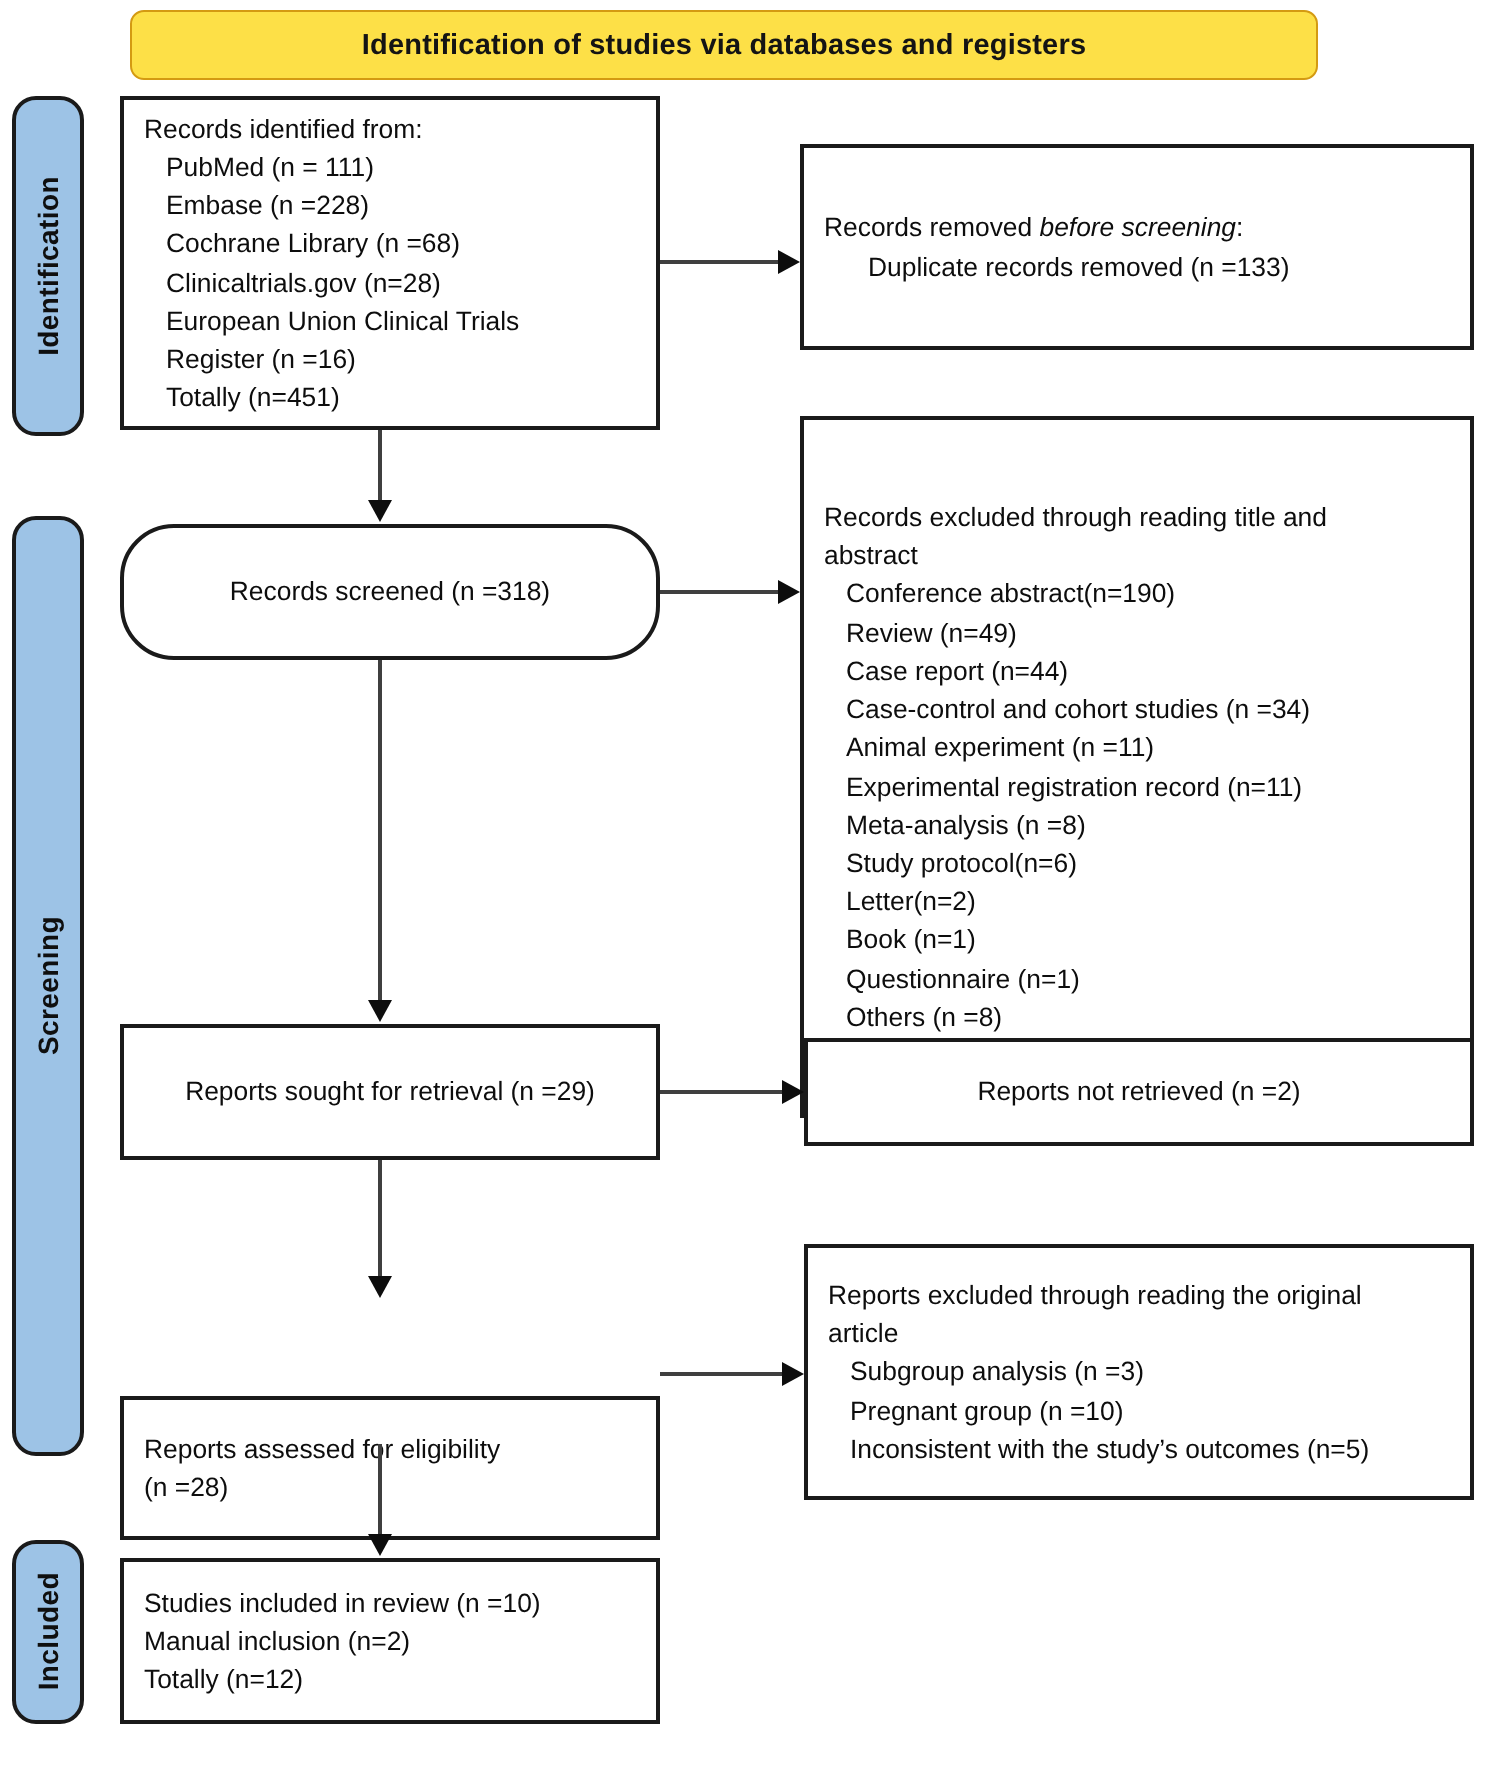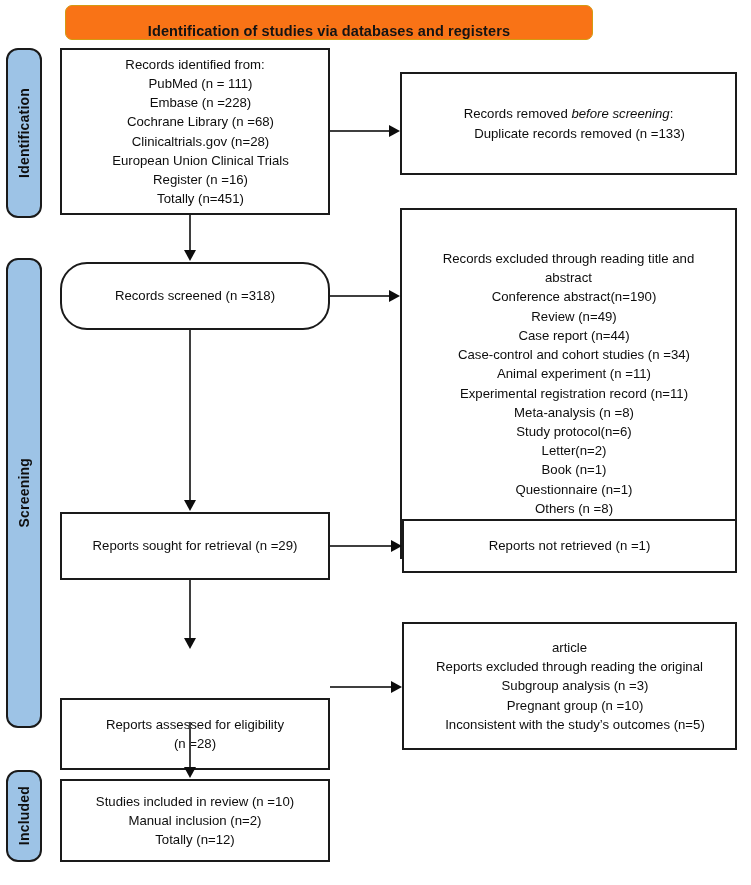--- a/index.html
+++ b/index.html
@@ -17,27 +17,27 @@
     height: 885px;
     background: #ffffff;
     overflow: hidden;
   }
 
   
   .banner {
     position: absolute;
     left: 65px;
     top: 5px;
-    width: 528px;
+    width: 594px;
     height: 35px;
-    background: #f97316;
+    background: #fde047;
     border: 1px solid #d49a12;
     border-radius: 7px;
     display: flex;
-    align-items: flex-end;
+    align-items: center;
     justify-content: center;
     box-sizing: border-box;
   }
   .banner-text {
     font-size: 14.5px;
     font-weight: bold;
     color: #141414;
     letter-spacing: .1px;
     white-space: nowrap;
   }
@@ -76,21 +76,20 @@
     justify-content: center;
   }
   .box-inner {
     padding: 0 10px;
   }
   .line {
     font-size: 13.2px;
     line-height: 19.2px;
     color: #0d0d0d;
     white-space: pre;
-    text-align: center;
   }
   .line.indent-1 { padding-left: 11px; }
   .line.indent-2 { padding-left: 22px; }
   .italic { font-style: italic; }
 
   
   .conn {
     position: absolute;
     background: #3f3f3f;
   }
@@ -178,35 +177,35 @@
   </div>
 
   <div class="box" style="left:60px; top:512px; width:270px; height:68px;">
     <div class="box-inner">
       <div class="line" style="text-align:center;">Reports sought for retrieval (n =29)</div>
     </div>
   </div>
 
   <div class="box" style="left:402px; top:519px; width:335px; height:54px;">
     <div class="box-inner">
-      <div class="line" style="text-align:center;">Reports not retrieved (n =1)</div>
+      <div class="line" style="text-align:center;">Reports not retrieved (n =2)</div>
     </div>
   </div>
 
   <div class="box" style="left:60px; top:650px; width:270px; height:72px;margin-top:48px;">
     <div class="box-inner">
       <div class="line">Reports assessed for eligibility</div>
       <div class="line">(n =28)</div>
     </div>
   </div>
 
   <div class="box" style="left:402px; top:622px; width:335px; height:128px;">
     <div class="box-inner">
+      <div class="line">Reports excluded through reading the original</div>
       <div class="line">article</div>
-      <div class="line">Reports excluded through reading the original</div>
       <div class="line indent-1">Subgroup analysis (n =3)</div>
       <div class="line indent-1">Pregnant group (n =10)</div>
       <div class="line indent-1">Inconsistent with the study’s outcomes (n=5)</div>
     </div>
   </div>
 
   <div class="box" style="left:60px; top:779px; width:270px; height:83px;">
     <div class="box-inner">
       <div class="line">Studies included in review (n =10)</div>
       <div class="line">Manual inclusion (n=2)</div>

